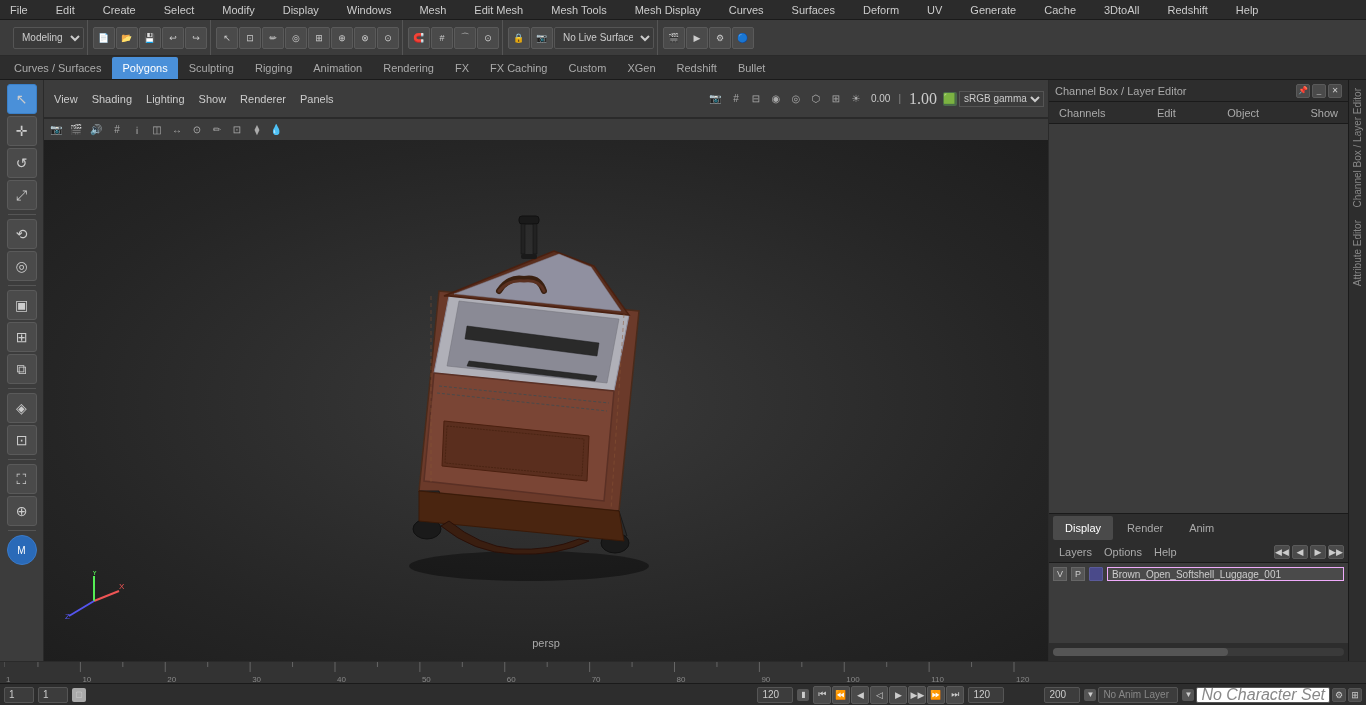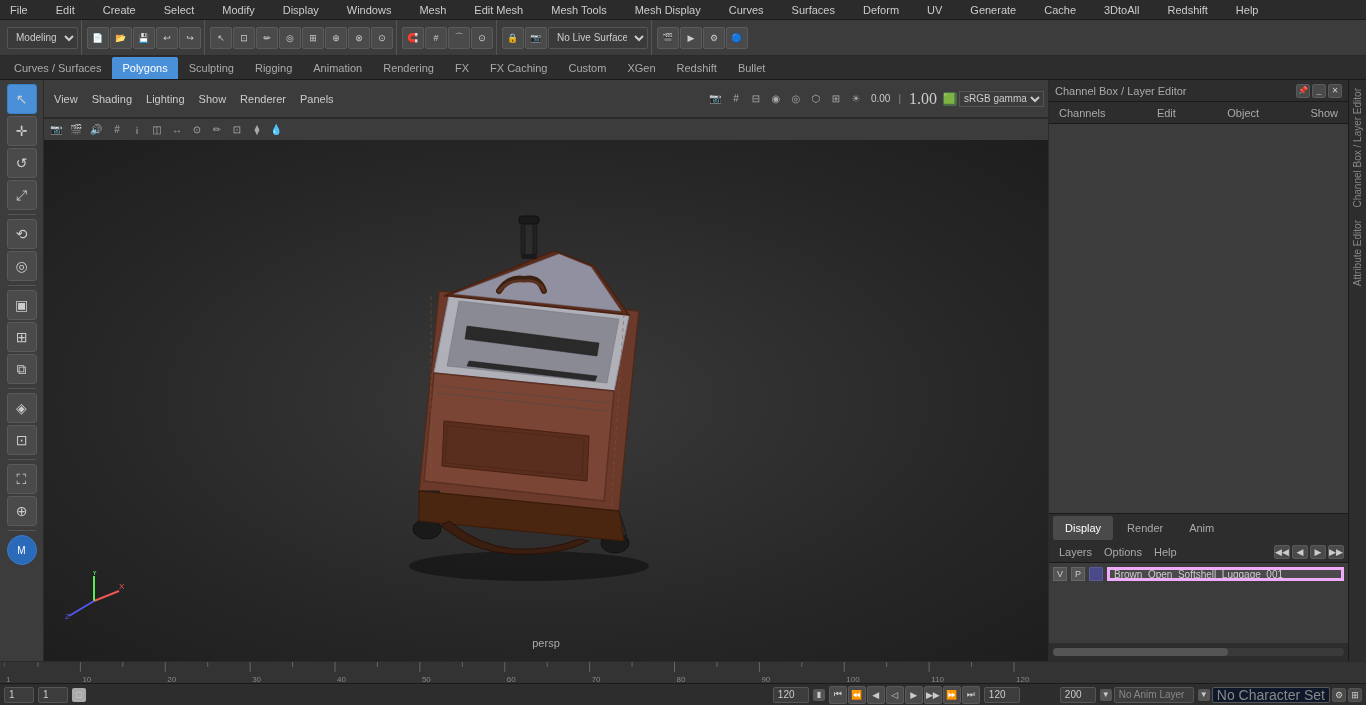--- a/index.html
+++ b/index.html
@@ -3,21 +3,21 @@
   <meta charset="utf-8">
   <style>
     * { box-sizing: border-box; margin: 0; padding: 0; }
     body { background: #3c3c3c; color: #cccccc; font-family: 'Segoe UI', Arial, sans-serif; font-size: 11px; overflow: hidden; width: 1366px; height: 705px; }
 
     
     #menu-bar { display: flex; align-items: center; background: #2b2b2b; height: 20px; padding: 0 4px; gap: 16px; border-bottom: 1px solid #1a1a1a; }
     .menu-item { padding: 0 6px; height: 20px; line-height: 20px; cursor: pointer; color: #ccc; font-size: 11px; }
 
     
-    #toolbar { display: flex; align-items: center; background: #3c3c3c; height: 36px; padding: 0 4px; gap: 2px; border-bottom: 1px solid #2a2a2a; }
+    #toolbar { display: flex; align-items: center; background: #3c3c3c; height: 36px; padding: 0 10px; gap: 2px; border-bottom: 1px solid #2a2a2a; }
     .toolbar-group { display: flex; align-items: center; gap: 1px; padding: 0 3px; border-right: 1px solid #555; height: 100%; }
     .toolbar-group:last-child { border-right: none; }
     .tb-btn { width: 22px; height: 22px; background: #4a4a4a; border: 1px solid #5a5a5a; border-radius: 2px; cursor: pointer; display: flex; align-items: center; justify-content: center; font-size: 9px; color: #ccc; }
     .tb-dropdown { height: 22px; background: #3a3a3a; border: 1px solid #555; border-radius: 2px; color: #ccc; font-size: 10px; padding: 0 4px; cursor: pointer; }
 
     
     #mode-tabs { display: flex; align-items: center; background: #2d2d2d; height: 24px; padding: 0 4px; gap: 1px; border-bottom: 1px solid #1a1a1a; }
     .mode-tab { padding: 0 10px; height: 22px; line-height: 22px; cursor: pointer; color: #aaa; font-size: 11px; border-radius: 2px 2px 0 0; }
     .mode-tab.active { background: #4a90d9; color: #fff; }
 
@@ -64,37 +64,37 @@
     .dt-tab { padding: 0 12px; height: 24px; line-height: 24px; cursor: pointer; color: #aaa; font-size: 11px; border-radius: 2px; }
     .dt-tab.active { background: #4a4a4a; color: #fff; }
 
     #layers-nav { display: flex; align-items: center; justify-content: space-between; background: #2d2d2d; height: 22px; padding: 0 4px; border-bottom: 1px solid #1a1a1a; }
     .layers-nav-item { padding: 0 6px; color: #aaa; font-size: 11px; cursor: pointer; }
 
     #layers-content { background: #3c3c3c; height: 80px; overflow-y: auto; }
     #layer-row { display: flex; align-items: center; padding: 2px 4px; gap: 4px; height: 22px; }
     .layer-v { width: 14px; height: 14px; background: #555; border: 1px solid #666; display: flex; align-items: center; justify-content: center; font-size: 9px; color: #ccc; cursor: pointer; }
     .layer-p { width: 14px; height: 14px; background: #555; border: 1px solid #666; display: flex; align-items: center; justify-content: center; font-size: 9px; color: #ccc; cursor: pointer; }
-    .layer-bar { flex: 1; height: 14px; background: #4a4a4a; border: 3px solid #f0abfc; cursor: pointer; display: flex; align-items: center; padding: 0 4px; font-size: 10px; color: #ccc; overflow: hidden; white-space: nowrap; }
+    .layer-bar { flex: 1; height: 14px; background: #4a4a4a; border: 1px solid #f0abfc; cursor: pointer; display: flex; align-items: center; padding: 0 4px; font-size: 10px; color: #ccc; overflow: hidden; white-space: nowrap; }
 
     
     #right-edge-tabs { width: 18px; background: #2d2d2d; border-left: 1px solid #1a1a1a; display: flex; flex-direction: column; align-items: center; padding: 4px 0; gap: 4px; }
     .edge-tab { writing-mode: vertical-rl; text-orientation: mixed; transform: rotate(180deg); font-size: 10px; color: #888; cursor: pointer; padding: 4px 2px; }
 
     
     #timeline { height: 22px; background: #333; border-top: 1px solid #2a2a2a; display: flex; align-items: center; padding: 0 4px; }
     #timeline-ruler { flex: 1; height: 100%; background: #333; position: relative; overflow: hidden; }
 
     
     #bottom-bar { display: flex; align-items: center; background: #2d2d2d; height: 22px; padding: 0 4px; gap: 4px; border-top: 1px solid #1a1a1a; }
     .bb-field { height: 16px; background: #3c3c3c; border: 1px solid #555; border-radius: 2px; color: #ccc; font-size: 10px; padding: 0 4px; width: 40px; }
     .bb-playback { display: flex; gap: 1px; }
     .pb-btn { width: 18px; height: 18px; background: #4a4a4a; border: 1px solid #5a5a5a; border-radius: 2px; cursor: pointer; display: flex; align-items: center; justify-content: center; font-size: 9px; color: #ccc; }
     .bb-anim-layer { height: 16px; background: #3c3c3c; border: 1px solid #555; border-radius: 2px; color: #888; font-size: 10px; padding: 0 4px; min-width: 80px; display: flex; align-items: center; cursor: pointer; }
-    .bb-char-set { height: 16px; background: #0f172a; border: 1px solid #555; border-radius: 2px; color: #888; font-size: 14px; padding: 0 4px; min-width: 90px; display: flex; align-items: center; cursor: pointer; }
+    .bb-char-set { height: 16px; background: #ffffff; border: 1px solid #555; border-radius: 2px; color: #888; font-size: 16px; padding: 0 4px; min-width: 90px; display: flex; align-items: center; cursor: pointer; font-style: italic; }
 
     
     #luggage-svg { width: 340px; height: 380px; }
 
     
     ::-webkit-scrollbar { width: 8px; height: 8px; }
     ::-webkit-scrollbar-track { background: #2a2a2a; }
     ::-webkit-scrollbar-thumb { background: #555; border-radius: 4px; }
 
     

